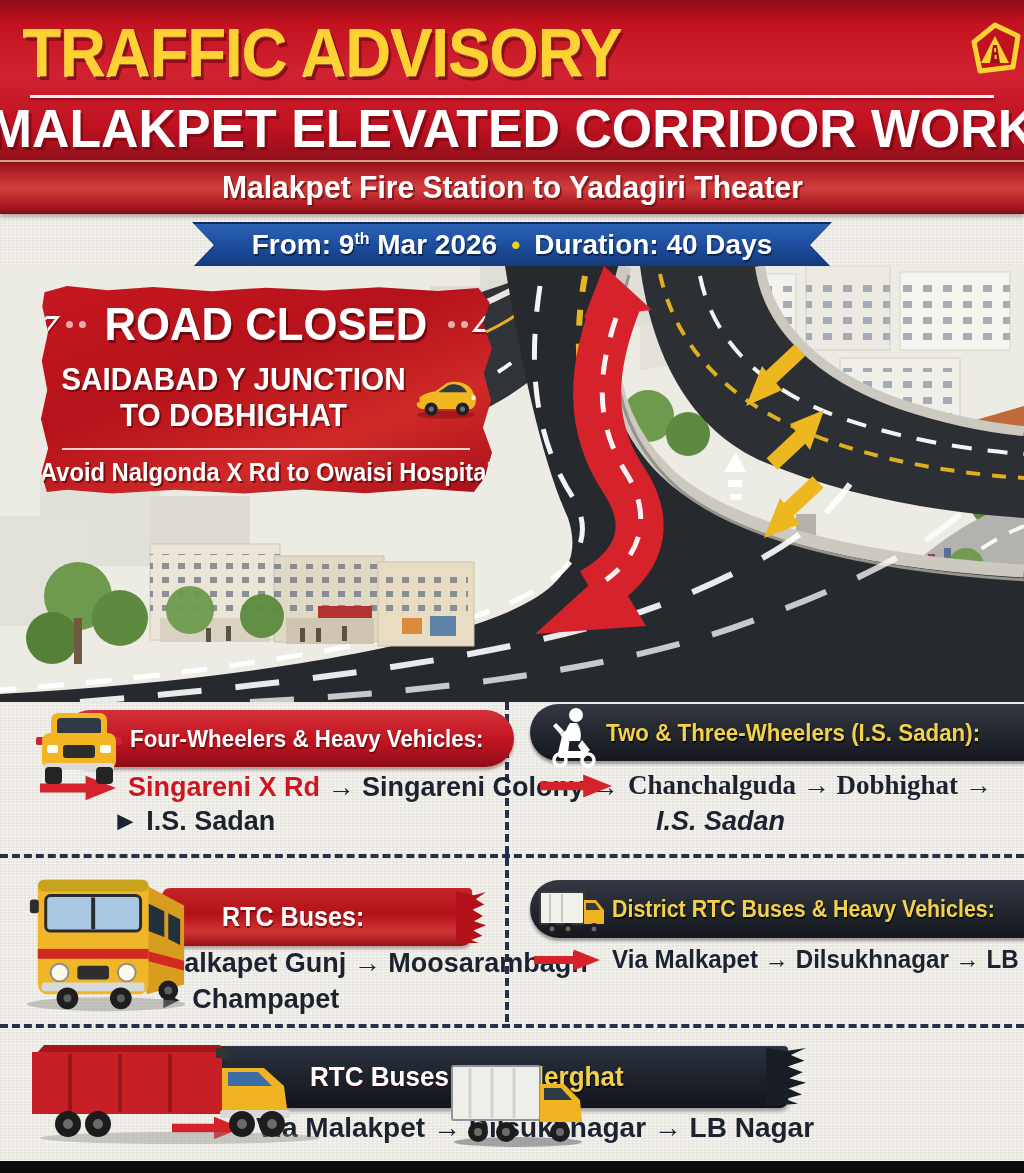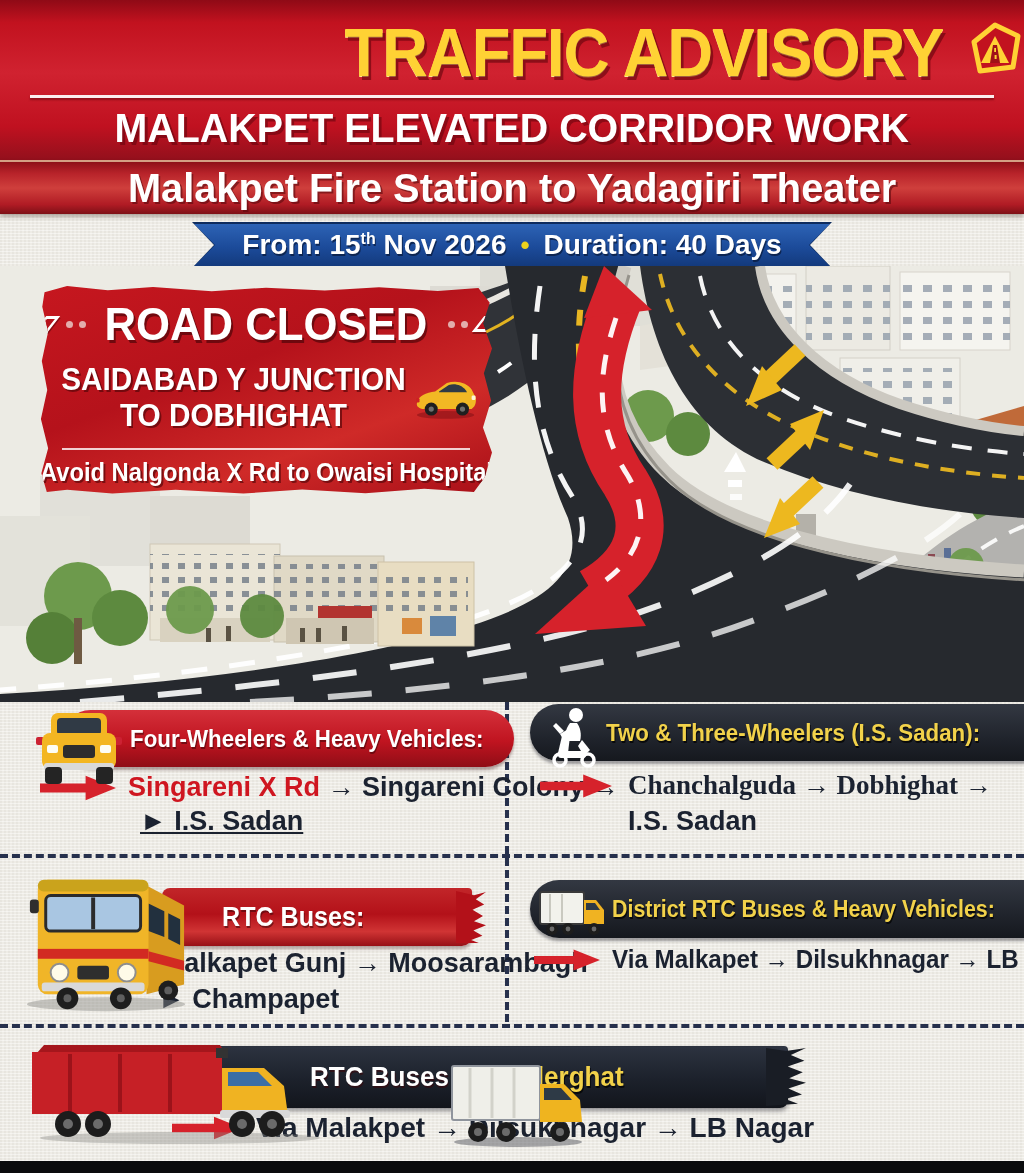--- a/index.html
+++ b/index.html
@@ -8,37 +8,37 @@
        background-color:#eeece6;
        background-image:
          repeating-linear-gradient(0deg, rgba(255,255,255,.45) 0 1px, rgba(0,0,0,0) 1px 3px),
          repeating-linear-gradient(90deg, rgba(175,170,160,.10) 0 2px, rgba(0,0,0,0) 2px 4px);}
   .abs{position:absolute;}
   .flex{display:flex;align-items:center;}
 
   
   .hdr{left:0;top:0;width:1024px;height:162px;
        background:linear-gradient(180deg,#8f0a16 0%,#c2121f 14%,#d02230 45%,#c01120 78%,#90101c 100%);}
-  .hdr-title-row{left:0;top:10px;width:1024px;height:84px;justify-content:flex-end;}
+  .hdr-title-row{left:0;top:10px;width:1024px;height:84px;justify-content:space-between;}
   .hdr-title{font-size:68px;font-weight:bold;letter-spacing:-1px;color:#ffd234;
        transform:scaleX(.93);transform-origin:center;
        text-shadow:3px 4px 0 rgba(96,4,12,.6), 0 1px 0 #ffe98a;}
   .hdr-line{left:30px;top:95px;width:964px;height:3px;background:rgba(255,255,255,.92);
        box-shadow:0 2px 2px rgba(90,0,8,.5);}
   .hdr-sub{left:0;top:100px;width:1024px;height:56px;justify-content:center;
-       font-size:41px;font-weight:bold;color:#fff;letter-spacing:0;
+       font-size:54px;font-weight:bold;color:#fff;letter-spacing:0;
        text-shadow:3px 3px 0 rgba(96,4,12,.55);}
   .hdr-sub span{transform:scaleX(.96);transform-origin:center;display:inline-block;white-space:nowrap;}
 
   
   .band2{left:0;top:160px;width:1024px;height:52px;
        background:linear-gradient(180deg,#8e1018 0%,#b8232a 22%,#cf3f3c 50%,#b01b24 82%,#7d1016 100%);
        border-top:2px solid rgba(255,236,190,.65);
        box-shadow:0 3px 4px rgba(60,40,30,.35);}
-  .band2-text{width:100%;height:100%;justify-content:center;font-size:41px;font-weight:bold;color:#fff;
+  .band2-text{width:100%;height:100%;justify-content:center;font-size:31px;font-weight:bold;color:#fff;
        text-shadow:2px 2px 0 rgba(90,8,14,.6);}
   .band2-text span{transform:scaleX(.97);display:inline-block;white-space:nowrap;}
 
   
   .ribbon-outer{left:192px;top:222px;width:640px;height:46px;background:#0e2c5e;
        clip-path:polygon(0 0,100% 0,calc(100% - 22px) 50%,100% 100%,0 100%,22px 50%);
        filter:drop-shadow(0 3px 2px rgba(40,40,60,.4));}
   .ribbon-inner{position:absolute;left:2px;top:2px;right:2px;bottom:2px;
        background:linear-gradient(180deg,#2d63b5 0%,#1c4b9a 55%,#133a7d 100%);
        clip-path:polygon(0 0,100% 0,calc(100% - 21px) 50%,100% 100%,0 100%,21px 50%);
@@ -121,21 +121,21 @@
 </div>
 
 <div class="abs band2">
   <div class="flex band2-text">
       <span>Malakpet Fire Station to Yadagiri Theater</span>
     </div>
 </div>
 
 <div class="abs ribbon-outer">
   <div class="ribbon-inner">
-    <span><span>From: 15</span><sup>th</sup><span> Nov 2026</span></span>
+    <span><span>From: 9</span><sup>th</sup><span> Mar 2026</span></span>
     <span class="dot-sep">•</span>
     <span>Duration: 40 Days</span>
   </div>
 </div>
 
 <div class="abs scene">
 <svg width="1024" height="436" viewBox="0 0 1024 436">
   <defs>
     <pattern id="win" width="20" height="16" patternUnits="userSpaceOnUse">
       <rect width="20" height="16" fill="none"></rect>
@@ -327,21 +327,21 @@
   <rect x="10" y="56" width="70" height="7" rx="3" fill="#d9d9d9"></rect>
   <rect x="11" y="60" width="17" height="17" rx="4" fill="#242424"></rect>
   <rect x="62" y="60" width="17" height="17" rx="4" fill="#242424"></rect>
 </svg>
 <div class="abs flex" style="left:40px;top:772px;gap:12px;">
   <svg class="arrow-svg" width="76" height="30" viewBox="0 0 100 36">
     <polygon points="0,12 60,12 60,2 100,18 60,34 60,24 0,24" fill="#d6222b"></polygon>
   </svg>
   <div class="route"><span class="red">Singareni X Rd</span> <span>→ Singareni Colony →</span></div>
 </div>
-<div class="abs route" style="left:140px;top:806px;text-decoration:underline;">► I.S. Sadan</div>
+<div class="abs route" style="left:112px;top:806px;">► I.S. Sadan</div>
 
 <div class="abs pill-dark flex" style="left:530px;top:704px;width:458px;height:57px;padding-left:76px;">
   <svg class="abs" style="left:10px;top:2px;" width="64" height="62" viewBox="0 0 64 62">
     <g fill="#ffffff">
       <circle cx="36" cy="9" r="7"></circle>
       <path d="M30,17 C25,24 24,30 28,35 L40,35 C42,28 40,21 37,17 Z"></path>
       <path d="M30,22 L20,28 L23,33 L32,29 Z"></path>
       <path d="M22,30 L30,30 L28,47 L18,47 Z"></path>
       <rect x="18" y="45" width="28" height="7" rx="3"></rect>
       <path d="M42,34 L50,44 L44,50 L38,40 Z"></path>
@@ -351,21 +351,21 @@
     <circle cx="48" cy="54" r="6" fill="none" stroke="#ffffff" stroke-width="3.5"></circle>
   </svg>
   <span class="pill-label yellow squeeze">Two &amp; Three-Wheelers (I.S. Sadan):</span>
 </div>
 <div class="abs flex" style="left:540px;top:770px;gap:16px;font-family:Liberation Serif, serif;">
   <svg class="arrow-svg" width="72" height="28" viewBox="0 0 100 36">
     <polygon points="0,12 60,12 60,2 100,18 60,34 60,24 0,24" fill="#d6222b"></polygon>
   </svg>
   <div class="route">Chanchalguda → Dobhighat →</div>
 </div>
-<div class="abs route" style="left:628px;top:806px;">I.S. Sadan</div>
+<div class="abs route" style="left:656px;top:806px;font-style:italic;">I.S. Sadan</div>
 
 <svg class="abs" style="left:22px;top:862px;z-index:3;" width="168" height="152" viewBox="0 0 170 150">
   <ellipse cx="85" cy="142" rx="80" ry="7" fill="#8a8a85" opacity=".45"></ellipse>
   <polygon points="126,22 164,42 164,122 126,132" fill="#d89c1f"></polygon>
   <polygon points="128,40 144,48 144,74 128,68" fill="#22303e"></polygon>
   <polygon points="148,50 160,56 160,82 148,76" fill="#22303e"></polygon>
   <polygon points="126,88 164,98 164,108 126,98" fill="#d22a22"></polygon>
   <rect x="16" y="16" width="112" height="116" rx="10" fill="#f0b528"></rect>
   <rect x="16" y="16" width="112" height="12" rx="6" fill="#caa31c"></rect>
   <rect x="24" y="32" width="96" height="36" rx="5" fill="#a9c6e2" stroke="#2b2b2b" stroke-width="3"></rect>

